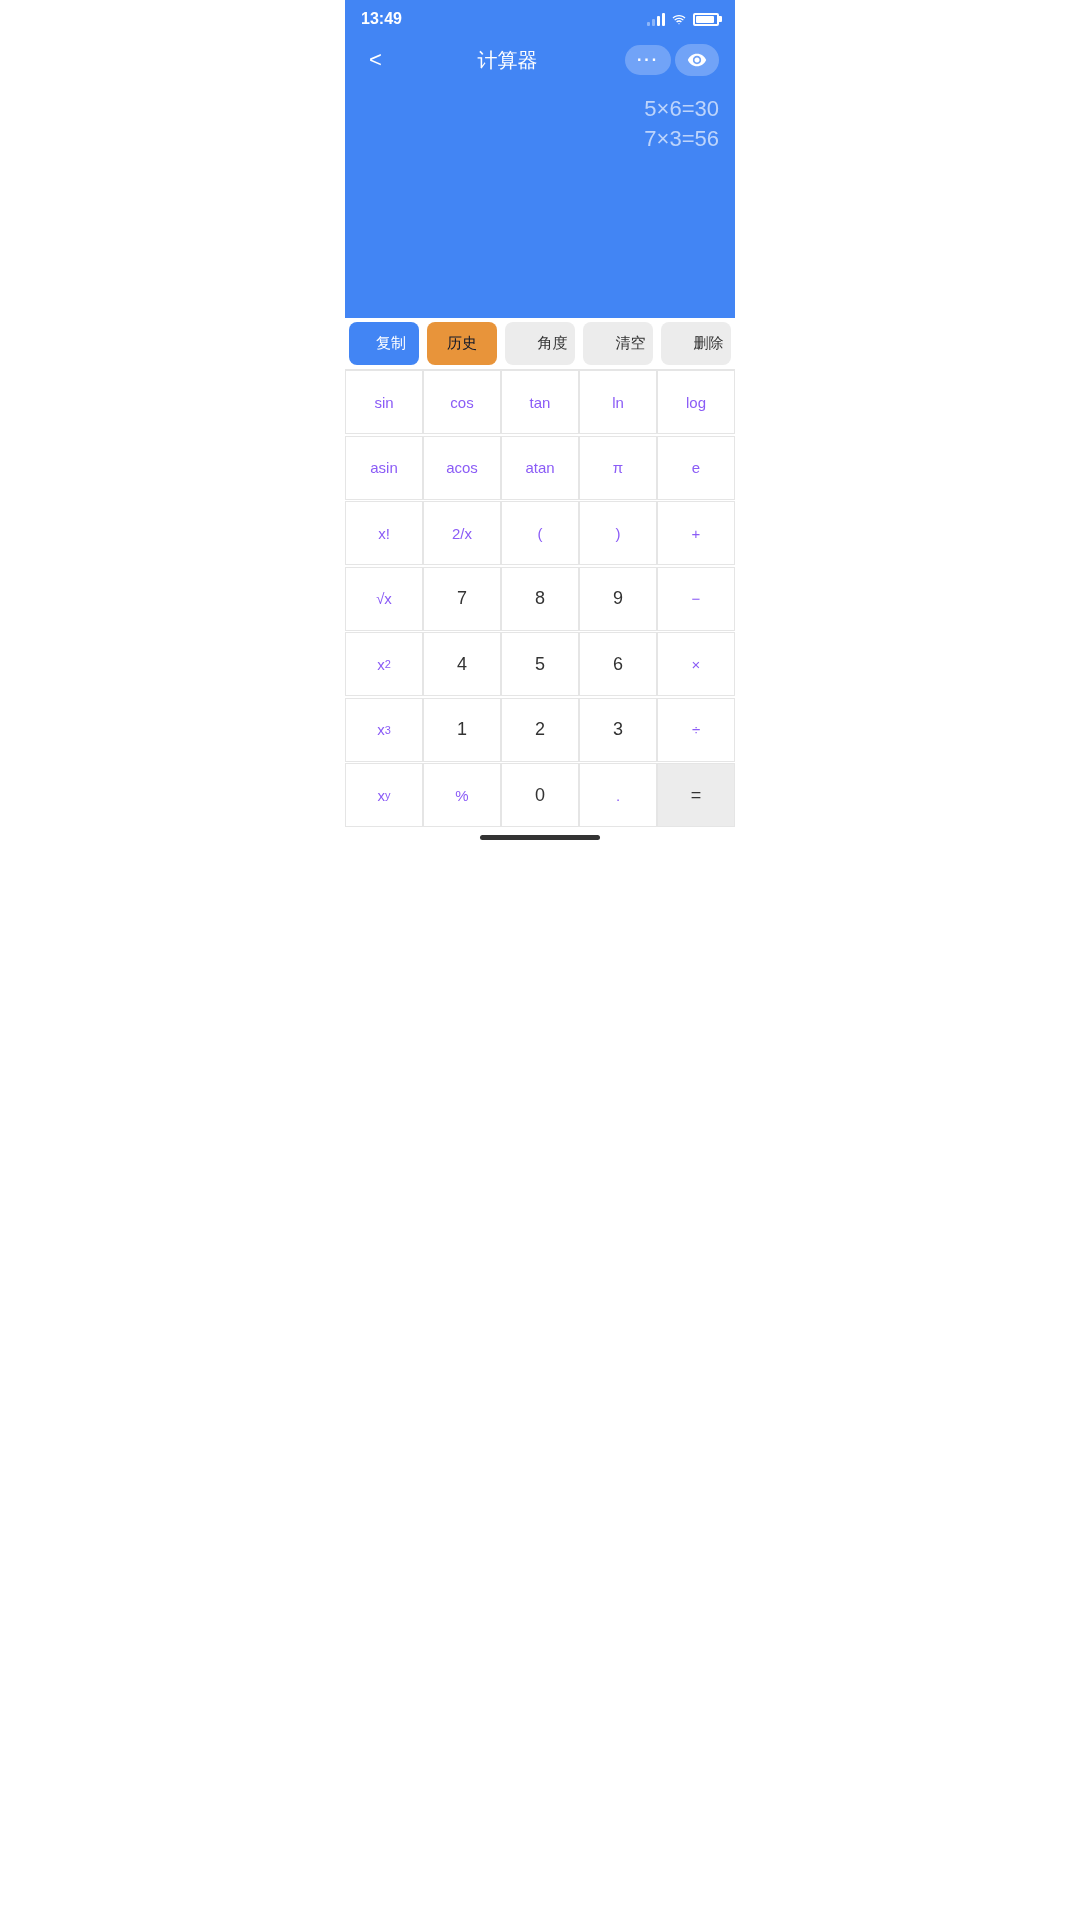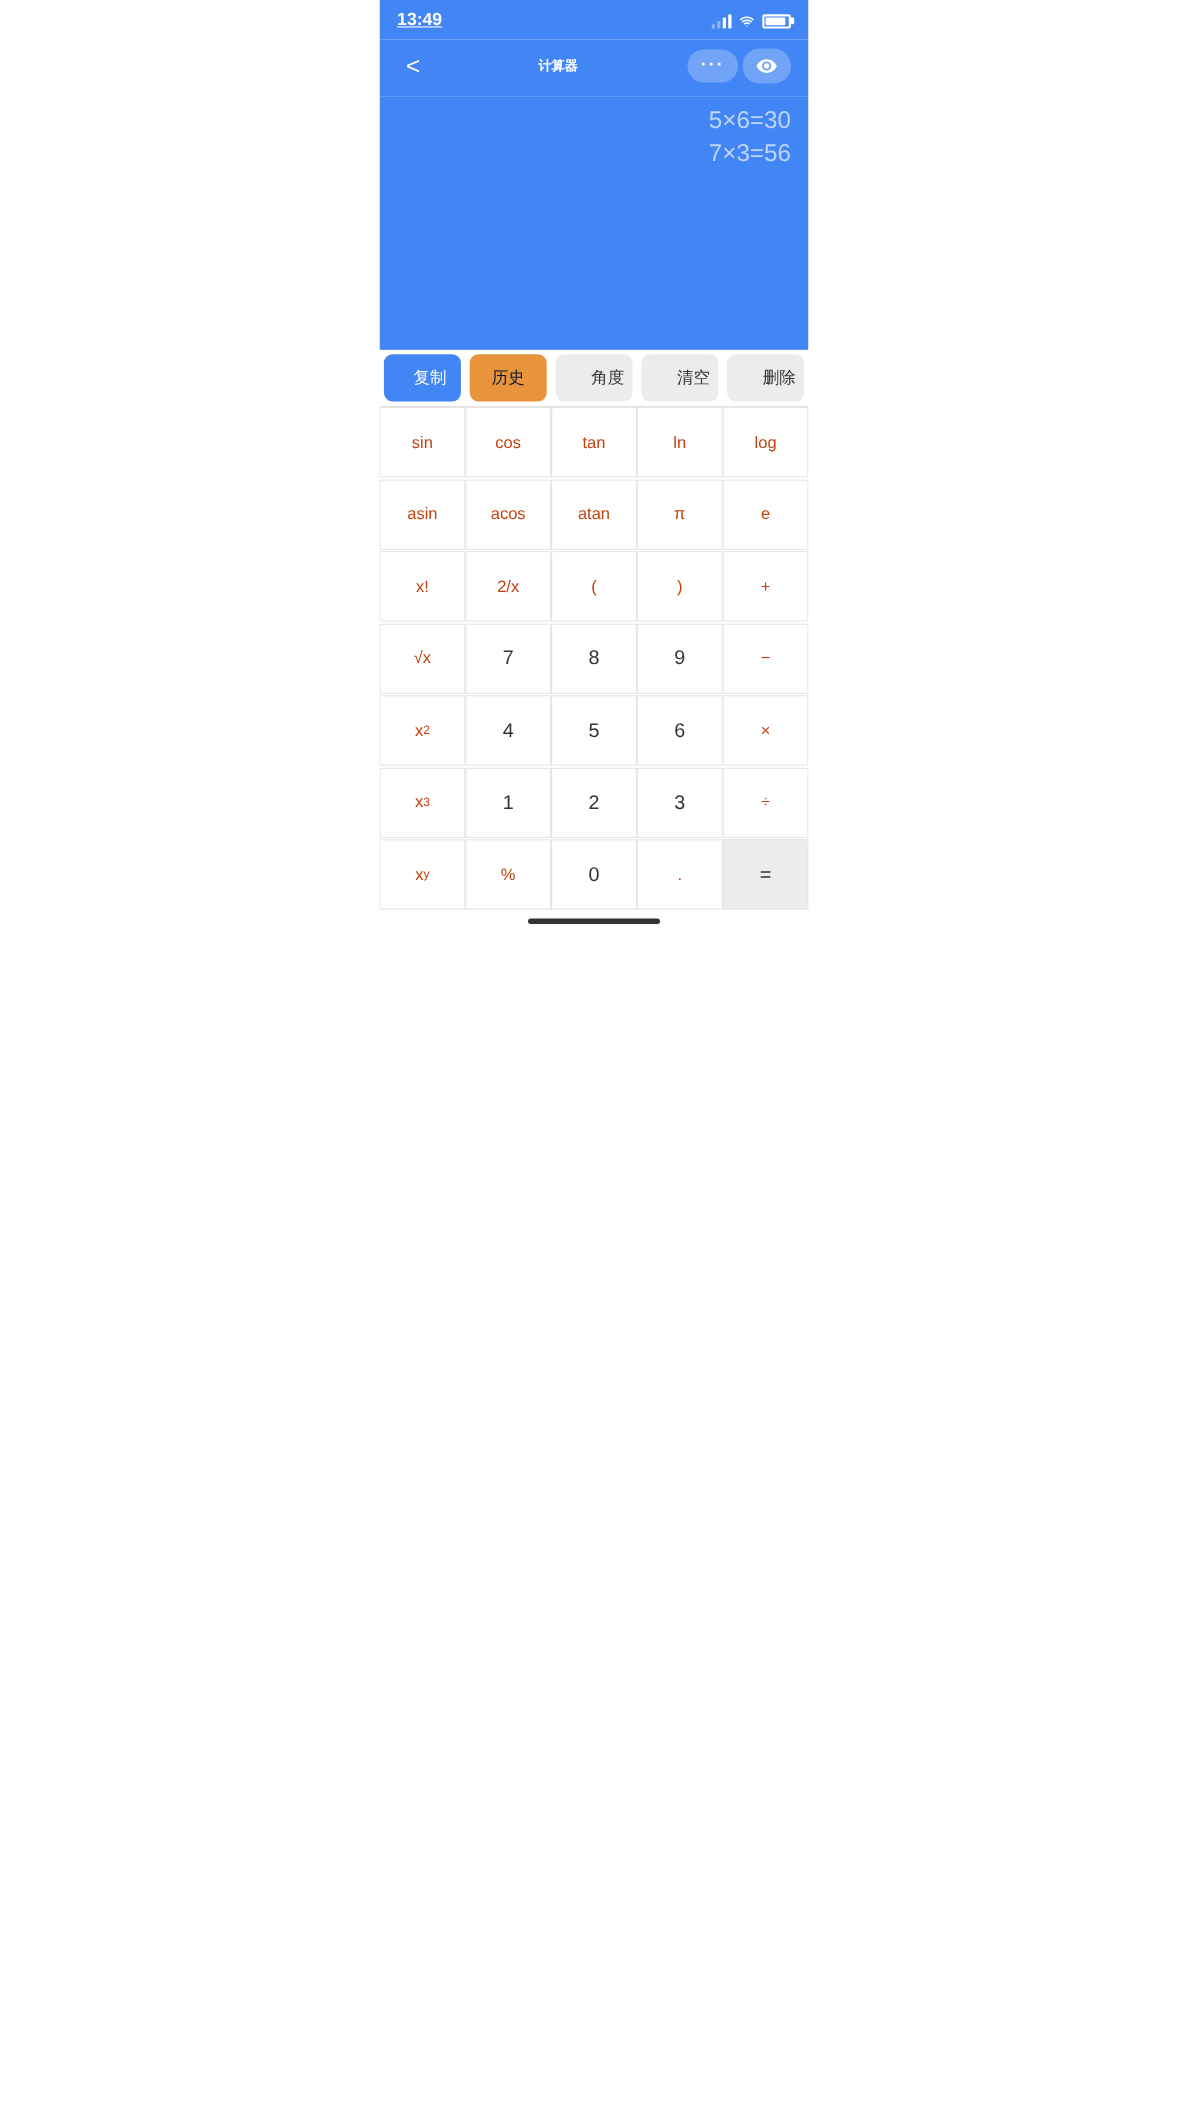--- a/index.html
+++ b/index.html
@@ -21,21 +21,20 @@
       display: flex;
       justify-content: space-between;
       align-items: center;
       padding: 6px 16px 4px;
       height: 36px;
     }
     .status-time {
       font-size: 16px;
       font-weight: 600;
       color: #fff;
-      text-decoration: underline;
     }
     .status-icons {
       display: flex;
       align-items: center;
       gap: 6px;
     }
     .signal-bars {
       display: flex;
       align-items: flex-end;
       gap: 2px;
@@ -89,22 +88,22 @@
     }
     .back-btn {
       color: #fff;
       font-size: 22px;
       font-weight: 300;
       cursor: pointer;
       padding: 4px 8px;
     }
     .header-title {
       color: #fff;
-      font-size: 12px;
-      font-weight: 700;
+      font-size: 20px;
+      font-weight: 400;
     }
     .header-actions {
       display: flex;
       gap: 4px;
       align-items: center;
     }
     .more-btn {
       background: rgba(255,255,255,0.25);
       border-radius: 20px;
       padding: 6px 12px;
@@ -209,21 +208,21 @@
       border: 0.5px solid #e5e5e5;
       font-size: 18px;
       color: #333;
       cursor: pointer;
       height: 64px;
       background: #fff;
       user-select: none;
     }
     .key.special {
       font-size: 15px;
-      color: #c2410c;
+      color: #8b5cf6;
     }
     .key.equals {
       background: #ececec;
     }
     .key sup {
       font-size: 11px;
       vertical-align: super;
     }
 
     

